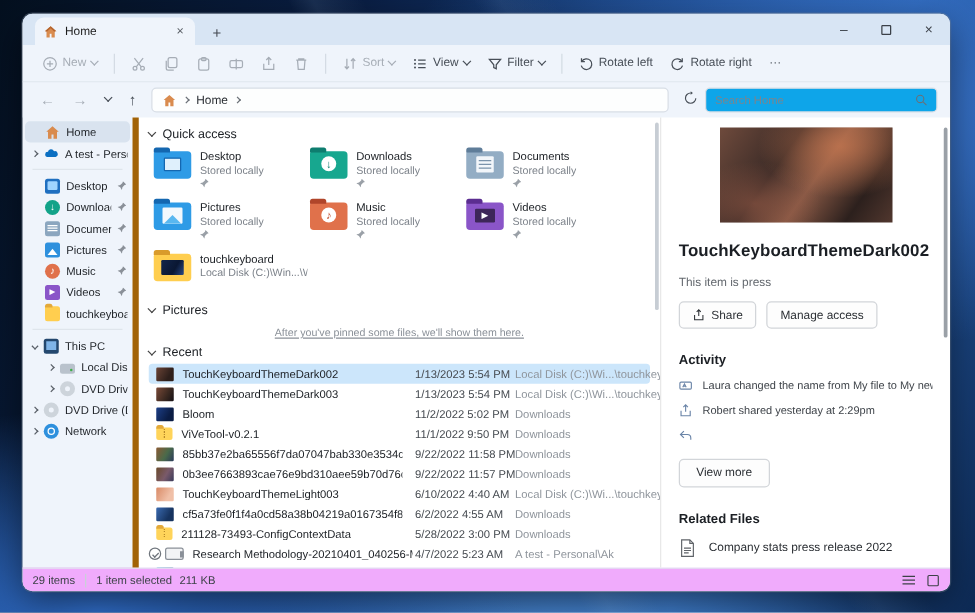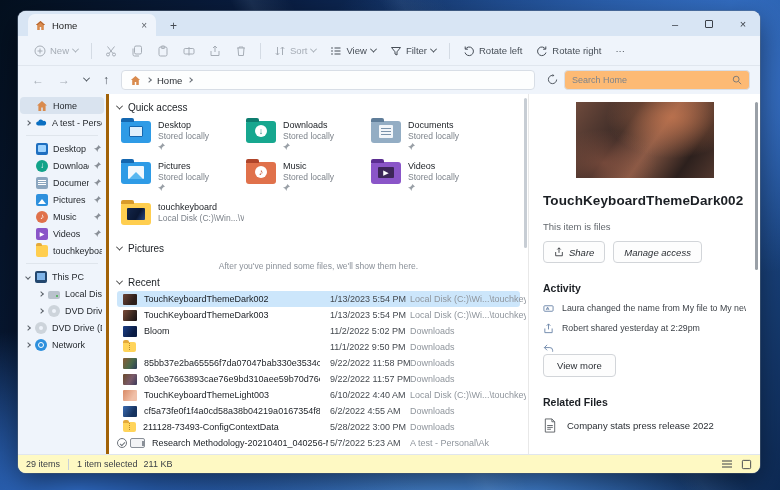--- a/index.html
+++ b/index.html
@@ -46,21 +46,21 @@
 
   
   .navbar { height:28px; background:#eff4fb; display:flex; align-items:center; padding:0 8px; gap:2px; }
   .nbtn { color:#474e57; font-size:12px; padding:2px 6px; }
   .nbtn.dim { color:#a6adb6; }
   .nbtn .chevD { margin-bottom:2px; }
   .crumbbox { flex:1; height:20px; background:#fdfefe; border:1px solid #d8dee6; border-radius:4px;
     margin:0 6px 0 4px; display:flex; align-items:center; padding:0 8px; gap:6px; font-size:9.5px; color:#2a2e33; }
   .crumb-sep { width:4px; height:4px; border-right:1px solid #6a7077; border-bottom:1px solid #6a7077; transform:rotate(-45deg); }
   .refresh { color:#474e57; padding:0 4px; }
-  .searchbox { width:186px; height:20px; background:#fdba74; border:1px solid #d8dee6; border-radius:4px;
+  .searchbox { width:186px; height:20px; background:#0ea5e9; border:1px solid #d8dee6; border-radius:4px;
     display:flex; align-items:center; padding:0 7px; margin-right:2px; }
   .searchbox input { flex:1; border:none; outline:none; background:transparent; font-size:9px; color:#333; }
   .searchbox input::placeholder { color:#7d848c; }
 
   
   .main { flex:1; display:flex; min-height:0; position:relative; }
 
   
   .sidebar { width:88px; padding:3px 2px 0 2px; font-size:9px; color:#1f2328; overflow:hidden; }
   .sitem { display:flex; align-items:center; height:17px; padding:0 2px 0 6px; gap:5px; border-radius:4px; position:relative; }
@@ -80,38 +80,38 @@
   .mini-pic { background:#2e90dd; } .mini-pic::after{ content:""; position:absolute; left:2px; bottom:2px; border-left:4px solid transparent; border-right:4px solid transparent; border-bottom:5px solid #fff; }
   .mini-mus { background:#e0714b; border-radius:50%; } .mini-mus::after{ content:"♪"; position:absolute; inset:0; color:#fff; font-size:8px; line-height:12px; text-align:center;}
   .mini-vid { background:#8a55c8; } .mini-vid::after{ content:"▶"; position:absolute; inset:0; color:#fff; font-size:6px; line-height:12px; text-align:center;}
   .mini-fold { background:#ffce4f; border-radius:1px 2px 2px 2px; } .mini-fold::before{ content:""; position:absolute; top:-2px; left:0; width:6px; height:3px; background:#e3a93a; border-radius:2px 2px 0 0; }
   .mini-pc { background:#23476e; } .mini-pc::after{ content:""; position:absolute; inset:2px 2px 3px 2px; background:#7fb4e8; }
   .mini-drive { background:#b9c2cc; border-radius:2px; height:8px; margin-top:2px; } .mini-drive::after{ content:""; position:absolute; right:2px; bottom:2px; width:2px; height:2px; border-radius:50%; background:#3fae49; }
   .mini-disc { background:#cdd4db; border-radius:50%; } .mini-disc::after{ content:""; position:absolute; inset:4px; background:#eff4fb; border-radius:50%; }
   .mini-netw { background:#2e90dd; border-radius:50%; } .mini-netw::after{ content:""; position:absolute; inset:3px; border:1px solid #fff; border-radius:50%; }
 
   
-  .content { flex:1; background:#fff; border-left:3px solid #a16207; position:relative; overflow:hidden; padding-top:2px; }
+  .content { flex:1; background:#fff; border-left:5px solid #a16207; position:relative; overflow:hidden; padding-top:2px; }
   .sechead { display:flex; align-items:center; gap:6px; margin:6px 0 2px 8px; font-size:10px; color:#1b1f24; }
   .sechead .chevD { border-color:#444; }
   .qa-grid { margin:4px 0 0 12px; display:grid; grid-template-columns:repeat(3, 124px); column-gap:1px; row-gap:3px; }
   .tile { display:flex; gap:7px; height:38px; }
   .bigfold { width:30px; height:22px; margin-top:4px; position:relative; border-radius:2px 3px 3px 3px; background:var(--ff); flex:0 0 auto; }
   .bigfold::before { content:""; position:absolute; top:-3px; left:0; width:13px; height:4px; border-radius:2px 2px 0 0; background:var(--fb); }
   .f-desktop { --ff:#2e9be6; --fb:#1467b0; } .f-desktop .glyph{ position:absolute; inset:5px 8px 6px 8px; background:#dff0fc; border-radius:1px; border:1px solid #1467b0;}
   .f-down { --ff:#17a78f; --fb:#0e7d6f; } .f-down .glyph{ position:absolute; left:9px; top:4px; width:12px; height:12px; background:#fff; border-radius:50%;} .f-down .glyph::after{content:"↓"; position:absolute; inset:0; text-align:center; font-size:9px; line-height:12px; color:#0e7d6f;}
   .f-docs { --ff:#93adc4; --fb:#5f7d99; } .f-docs .glyph{ position:absolute; left:8px; top:4px; width:14px; height:13px; background:#f2f6fa; border-radius:1px;} .f-docs .glyph::after{ content:""; position:absolute; left:2px; right:2px; top:3px; height:1px; background:#7a93ab; box-shadow:0 3px 0 #7a93ab, 0 6px 0 #7a93ab;}
   .f-pics { --ff:#2e9be6; --fb:#1467b0; } .f-pics .glyph{ position:absolute; left:7px; top:4px; width:16px; height:13px; background:#f2f8fd; border-radius:1px; overflow:hidden;} .f-pics .glyph::after{ content:""; position:absolute; left:1px; bottom:0; border-left:7px solid transparent; border-right:7px solid transparent; border-bottom:7px solid #58b7f0;}
   .f-music { --ff:#e0714b; --fb:#b0452a; } .f-music .glyph{ position:absolute; left:9px; top:4px; width:12px; height:12px; background:#fff; border-radius:50%;} .f-music .glyph::after{ content:"♪"; position:absolute; inset:0; text-align:center; font-size:9px; line-height:12px; color:#c14f2e;}
   .f-video { --ff:#8a55c8; --fb:#5b2d91; } .f-video .glyph{ position:absolute; left:7px; top:5px; width:16px; height:11px; background:#3d2659; border-radius:1px;} .f-video .glyph::after{ content:"▶"; position:absolute; inset:0; text-align:center; font-size:7px; line-height:11px; color:#fff;}
   .f-touch { --ff:#ffce4f; --fb:#d99b2b; } .f-touch .glyph{ position:absolute; left:6px; top:5px; width:18px; height:12px; border-radius:1px; background:linear-gradient(120deg,#13264a 0%,#0a1733 60%, #2a4a86 100%);}
   .tiletxt { font-size:9px; line-height:11px; padding-top:3px; color:#1b1f24; min-width:0; }
   .tiletxt .sub { color:#7c828a; font-size:8.5px; white-space:nowrap; overflow:hidden; max-width:86px; }
   .tiletxt .tpin { margin-top:1px; }
-  .fav-empty { text-align:center; font-size:8.5px; color:#8a9098; margin:7px 0 2px 0; }
+  .fav-empty { text-align:center; font-size:8.5px; color:#8a9098; margin:7px 0 2px 0;text-decoration:underline; }
 
   .rows { margin:3px 8px 0 8px; }
   .row { position:relative; height:16px; display:flex; align-items:center; border-radius:3px; padding-left:6px; font-size:9px; color:#1b1f24; }
   .row.sel { background:#cce6fb; }
   .r-icon { width:14px; height:11px; border-radius:1px; flex:0 0 auto; }
   .r-name { margin-left:7px; width:176px; white-space:nowrap; overflow:hidden; }
   .r-date { position:absolute; left:213px; color:#454a50; }
   .r-loc { position:absolute; left:293px; width:116px; white-space:nowrap; overflow:hidden; color:#8f959c; }
   .t-dark1 { background:linear-gradient(120deg,#6b4436,#2d1f1b 70%); }
   .t-dark2 { background:linear-gradient(120deg,#7a4a38,#3a2820 60%,#151015); }
@@ -134,32 +134,32 @@
   .details { width:232px; background:#fff; border-left:1px solid #e8e8e8; position:relative; overflow:hidden; padding:0 14px; }
   .preview { width:138px; height:76px; margin:8px auto 0 auto;
     background:
       radial-gradient(80% 90% at 70% 20%, rgba(200,120,80,.75) 0%, rgba(200,120,80,0) 60%),
       radial-gradient(70% 80% at 20% 80%, rgba(150,90,70,.6) 0%, rgba(150,90,70,0) 55%),
       linear-gradient(125deg, #6e4a3c 0%, #3a2a26 35%, #8a5a46 55%, #2c201d 80%, #51372e 100%); }
   .d-title { margin-top:15px; font-size:13.5px; font-weight:700; color:#1b1f24; letter-spacing:.1px; }
   .d-shared { margin-top:13px; font-size:9.5px; color:#63686e; }
   .d-btnrow { margin-top:9px; display:flex; gap:8px; }
   .dbtn { height:22px; display:flex; align-items:center; gap:5px; padding:0 10px; border:1px solid #d2d5d9;
-    border-radius:4px; background:#fdfdfd; font-size:9.5px; color:#2b2f34;font-style:italic; }
+    border-radius:4px; background:#fdfdfd; font-size:9.5px; color:#2b2f34; }
   .d-h { margin-top:19px; font-size:10.5px; font-weight:700; color:#1b1f24; }
   .act-item { margin-top:9px; display:flex; align-items:flex-start; gap:8px; font-size:8.8px; color:#3f444a;
     white-space:nowrap; overflow:hidden; }
   .act-item svg { flex:0 0 auto; margin-top:0px; }
-  .viewmore { display:inline-block; padding:5px 13px; border:1px solid #d2d5d9; border-radius:4px;
+  .viewmore { margin-top:13px; display:inline-block; padding:5px 13px; border:1px solid #d2d5d9; border-radius:4px;
     background:#fdfdfd; font-size:9.5px; color:#2b2f34; }
   .rf-item { margin-top:10px; display:flex; align-items:center; gap:10px; font-size:9.5px; color:#2b2f34; }
   .d-scroll { position:absolute; right:2px; top:8px; width:3px; height:168px; border-radius:2px; background:#9aa0a7; }
 
   
-  .statusbar { height:19px; background:#fef9c3; border-top:1px solid #e0e6ee; display:flex; align-items:center;
+  .statusbar { height:19px; background:#f0abfc; border-top:1px solid #e0e6ee; display:flex; align-items:center;
     padding:0 8px; font-size:9px; color:#3c4147; }
   .st-sep { width:1px; height:11px; background:#c9d0d8; margin:0 8px; }
   .st-right { margin-left:auto; display:flex; align-items:center; gap:8px; }
   .pin svg, .tpin svg { display:block; }
 </style>
 </head>
 <body>
 
 <div class="win">
 
@@ -536,20 +536,21 @@
           <span class="r-loc">Local Disk (C:)\Wi...\touchkeyboard</span>
         </div>
         <div class="row">
           <span class="r-icon t-bloom"></span>
           <span class="r-name">Bloom</span>
           <span class="r-date">11/2/2022 5:02 PM</span>
           <span class="r-loc">Downloads</span>
         </div>
         <div class="row">
           <span class="r-zip"></span>
+          <span class="r-name">ViVeTool-v0.2.1</span>
           <span class="r-date">11/1/2022 9:50 PM</span>
           <span class="r-loc">Downloads</span>
         </div>
         <div class="row">
           <span class="r-icon t-multi1"></span>
           <span class="r-name">85bb37e2ba65556f7da07047bab330e3534c80a2</span>
           <span class="r-date">9/22/2022 11:58 PM</span>
           <span class="r-loc">Downloads</span>
         </div>
         <div class="row">
@@ -573,36 +574,36 @@
         <div class="row">
           <span class="r-zip"></span>
           <span class="r-name">211128-73493-ConfigContextData</span>
           <span class="r-date">5/28/2022 3:00 PM</span>
           <span class="r-loc">Downloads</span>
         </div>
         <div class="row" style="padding-left:0;">
           <span class="r-status"></span>
           <span class="r-videorec"></span>
           <span class="r-name">Research Methodology-20210401_040256-Meeting Recording</span>
-          <span class="r-date">5/7/2022 5:23 AM</span>
+          <span class="r-date">4/7/2022 5:23 AM</span>
           <span class="r-loc">A test - Personal\Ak</span>
         </div>
         <div class="row">
           <span class="r-icon t-teal"></span>
 
         </div>
 
       </div>
       <div class="scroll-v" style="height:150px;"></div>
     </div>
 
     <div class="details">
       <div class="preview"></div>
       <div class="d-title">TouchKeyboardThemeDark002</div>
-      <div class="d-shared">This item is files</div>
+      <div class="d-shared">This item is press</div>
       <div class="d-btnrow">
         <div class="dbtn">
           <svg width="10" height="10" viewBox="0 0 12 12">
               <path d="M2 6v4.5h8V6" fill="none" stroke="#2b2f34"></path>
               <path d="M6 1v6M4 3l2-2 2 2" fill="none" stroke="#2b2f34"></path>
             </svg>
           <span>Share</span>
         </div>
         <div class="dbtn">
           <span>Manage access</span>

